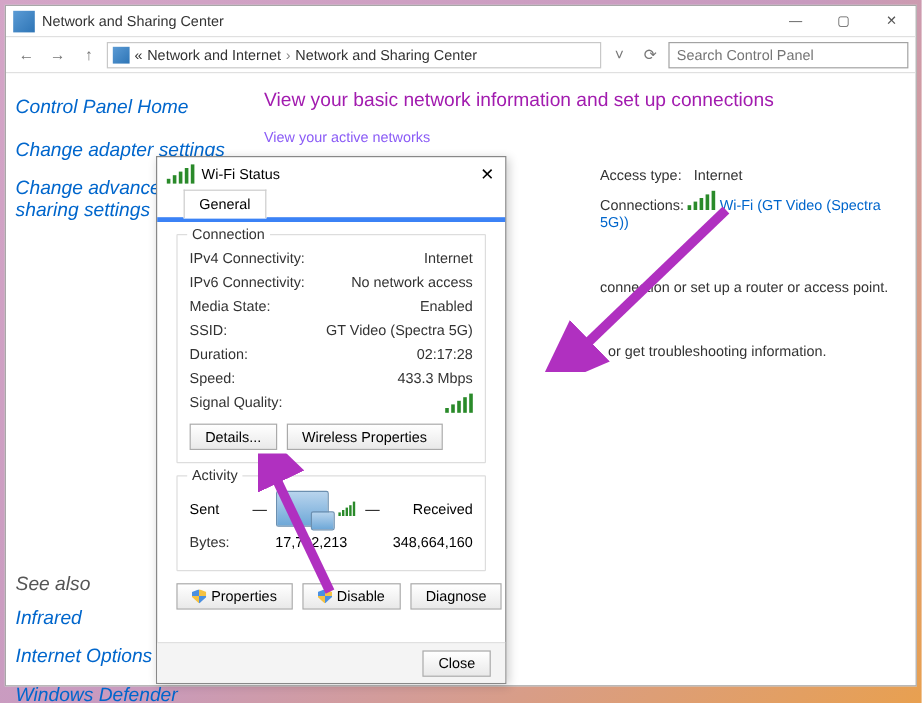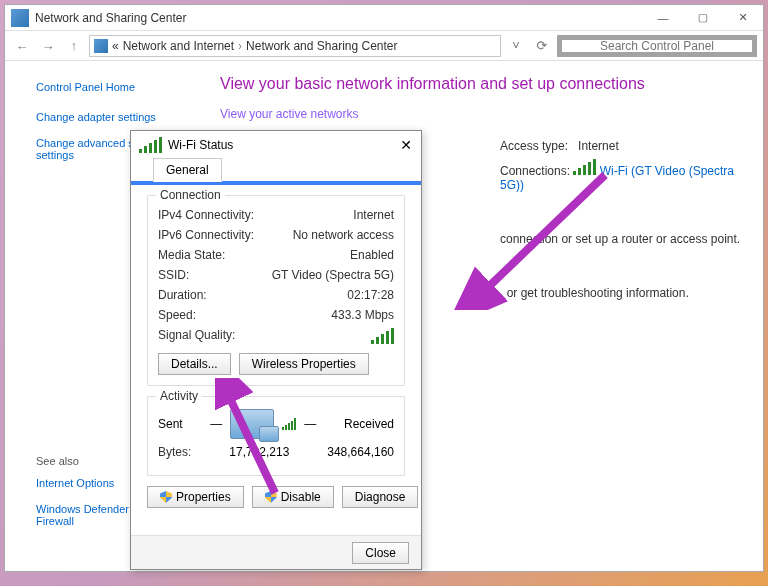--- a/index.html
+++ b/index.html
@@ -8,23 +8,23 @@
     .titlebar { height: 26px; display: flex; align-items: center; padding-left: 6px; border-bottom: 1px solid #e0e0e0; }
     .titlebar .icon { width: 18px; height: 18px; background: linear-gradient(135deg,#5b9bd5,#2e75b6); margin-right: 6px; }
     .titlebar .title { font-size: 12px; color: #333; flex: 1; }
     .win-btns { display: flex; }
     .win-btn { width: 40px; height: 26px; display: flex; align-items: center; justify-content: center; font-size: 11px; color: #555; cursor: pointer; }
     .toolbar { height: 30px; display: flex; align-items: center; padding: 0 6px; border-bottom: 1px solid #e0e0e0; gap: 4px; }
     .nav-arrow { width: 22px; height: 22px; border-radius: 3px; display: flex; align-items: center; justify-content: center; color: #777; font-size: 13px; }
     .addr { flex: 1; height: 22px; border: 1px solid #c8c8c8; display: flex; align-items: center; padding: 0 4px; font-size: 12px; color: #333; gap: 4px; }
     .addr .mini-icon { width: 14px; height: 14px; background: linear-gradient(135deg,#5b9bd5,#2e75b6); }
     .addr span.sep { color: #888; }
-    .search { width: 200px; height: 22px; border: 5px solid #a3a3a3; font-size: 12px; padding: 0 6px; color: #888; text-align: center; }
+    .search { width: 200px; height: 22px; border: 1px solid #a3a3a3; font-size: 12px; padding: 0 6px; color: #888; }
     .body { display: flex; height: calc(100% - 56px); }
-    .sidebar { width: 195px; padding: 20px 31px; font-size: 11px; }
+    .sidebar { width: 195px; padding: 20px 8px; font-size: 16px; font-style: italic; }
     .sidebar .cph { color: #0066cc; margin-bottom: 18px; }
     .sidebar .lnk { color: #0066cc; margin-bottom: 14px; cursor: pointer; }
     .sidebar .spacer { height: 280px; }
     .sidebar .seealso { color: #555; margin-bottom: 10px; }
     .content { flex: 1; padding: 14px 20px; font-size: 12px; }
     .content h1 { color: #a21caf; font-size: 16px; font-weight: normal; margin-bottom: 14px; }
     .content .sub { color: #8b5cf6; margin-bottom: 18px; }
     .net-info { display: flex; gap: 40px; margin-bottom: 40px; margin-left: 280px; }
     .net-info .lbl { color: #333; }
     .net-info .val { color: #333; }
@@ -92,20 +92,21 @@
     <input class="search" placeholder="Search Control Panel" style="">
   </div>
 
   <div class="body">
     <div class="sidebar">
       <div class="cph">Control Panel Home</div>
       <div class="lnk">Change adapter settings</div>
       <div class="lnk">Change advanced sharing settings</div>
       <div class="spacer"></div>
       <div class="seealso">See also</div>
+      <div class="lnk">Infrared</div>
       <div class="lnk">Internet Options</div>
       <div class="lnk">Windows Defender Firewall</div>
     </div>
 
     <div class="content">
       <h1>View your basic network information and set up connections</h1>
       <div class="sub">View your active networks</div>
       <div class="net-info">
         <div>
           <div><span class="lbl">Access type:</span>&nbsp;&nbsp;&nbsp;<span class="val">Internet</span></div>

